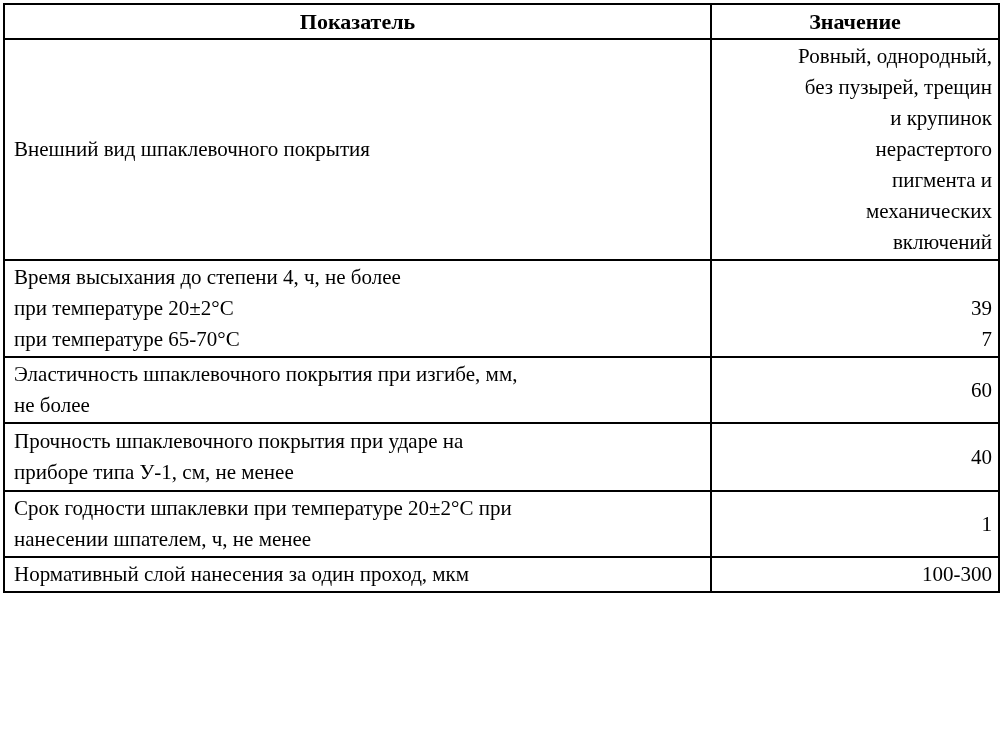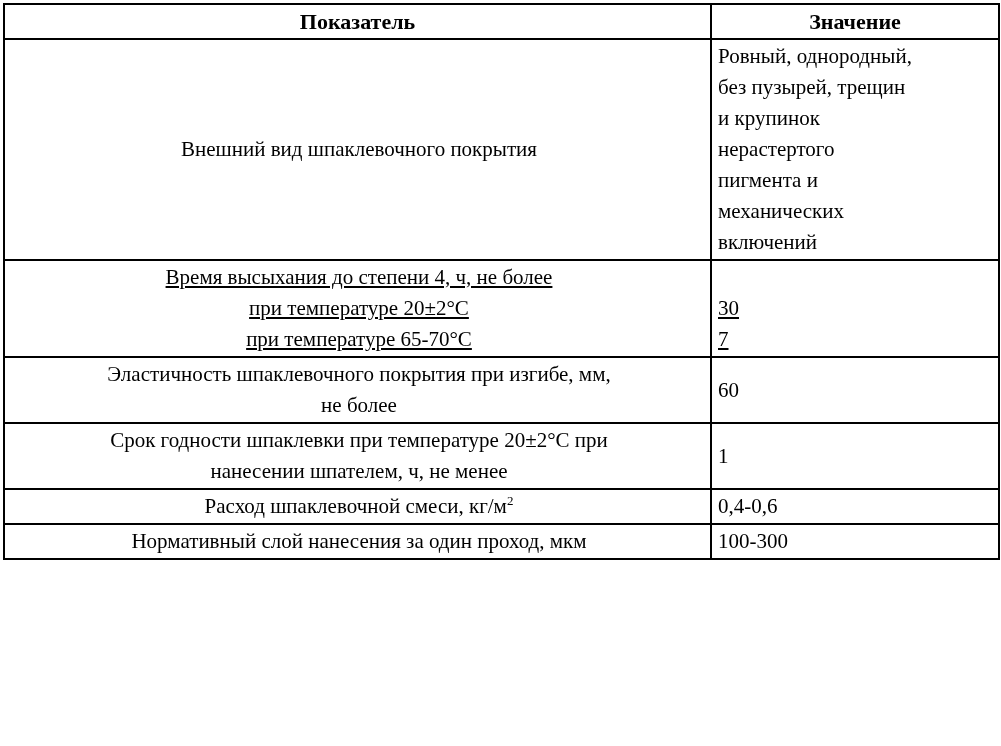--- a/index.html
+++ b/index.html
@@ -33,38 +33,38 @@
     overflow: hidden;
   }
   th.hdr {
     font-weight: bold;
     text-align: center;
     font-size: 22px;
     height: 29px;
     padding: 1px 16px;
   }
   td.ind {
-    text-align: center;
+    text-align: left;
     padding: 1px 6px 1px 9px;
     white-space: pre-line;
   }
   td.val {
-    text-align: left;
+    text-align: right;
     padding: 1px 6px;
     white-space: pre-line;
   }
   sup.unit-sup {
     font-size: 13px;
     line-height: 0;
     vertical-align: super;
   }
   tr.r-appearance   { height: 220px; }
   tr.r-viscosity    { height: 96px;  }
   tr.r-mdnv         { height: 31px;  }
-  tr.r-drying       { height: 91px; text-decoration: underline;  }
+  tr.r-drying       { height: 91px;  }
   tr.r-elasticity   { height: 65px;  }
   tr.r-strength     { height: 68px;  }
   tr.r-potlife      { height: 61px;  }
   tr.r-consumption  { height: 30px;  }
   tr.r-layer        { height: 31px;  }
 </style>
 </head>
 <body>
 
 <div class="page">
@@ -88,36 +88,37 @@
 нерастертого
 пигмента и
 механических
 включений</td>
       </tr>
       <tr class="r-drying">
         <td class="ind">Время высыхания до степени 4, ч, не более
 при температуре 20±2°С
 при температуре 65-70°С</td>
         <td class="val">
-30
+39
 7</td>
       </tr>
       <tr class="r-elasticity">
         <td class="ind">Эластичность шпаклевочного покрытия при изгибе, мм,
 не более</td>
         <td class="val">60</td>
       </tr>
+      <tr class="r-strength">
+        <td class="ind">Прочность шпаклевочного покрытия при ударе на
+приборе типа У-1, см, не менее</td>
+        <td class="val">40</td>
+      </tr>
       <tr class="r-potlife">
         <td class="ind">Срок годности шпаклевки при температуре 20±2°С при
 нанесении шпателем, ч, не менее</td>
         <td class="val">1</td>
-      </tr>
-      <tr class="r-consumption">
-        <td class="ind"><span>Расход шпаклевочной смеси, кг/м</span><sup class="unit-sup">2</sup></td>
-        <td class="val">0,4-0,6</td>
       </tr>
       <tr class="r-layer">
         <td class="ind">Нормативный слой нанесения за один проход, мкм</td>
         <td class="val">100-300</td>
       </tr>
     </tbody>
   </table>
 </div>
 
 </body></html>

